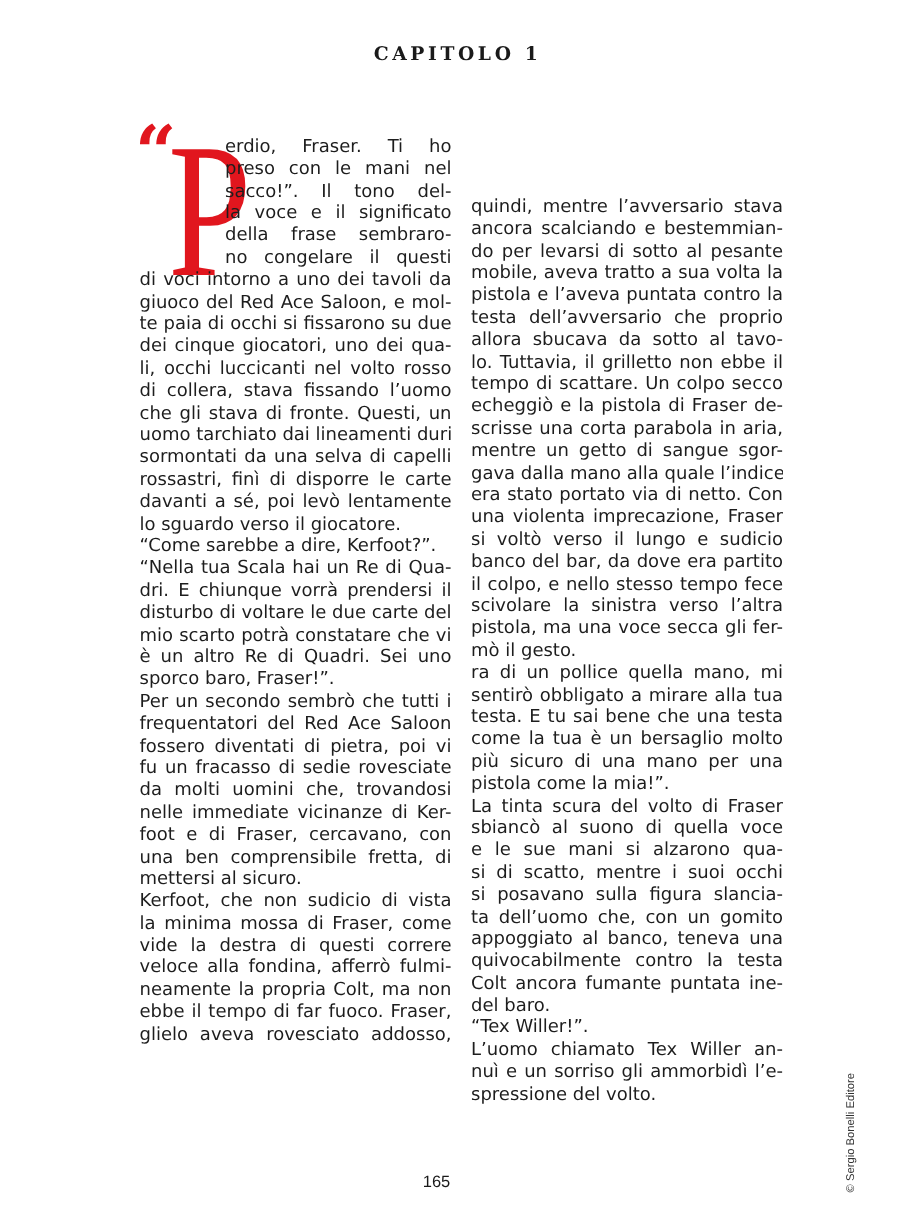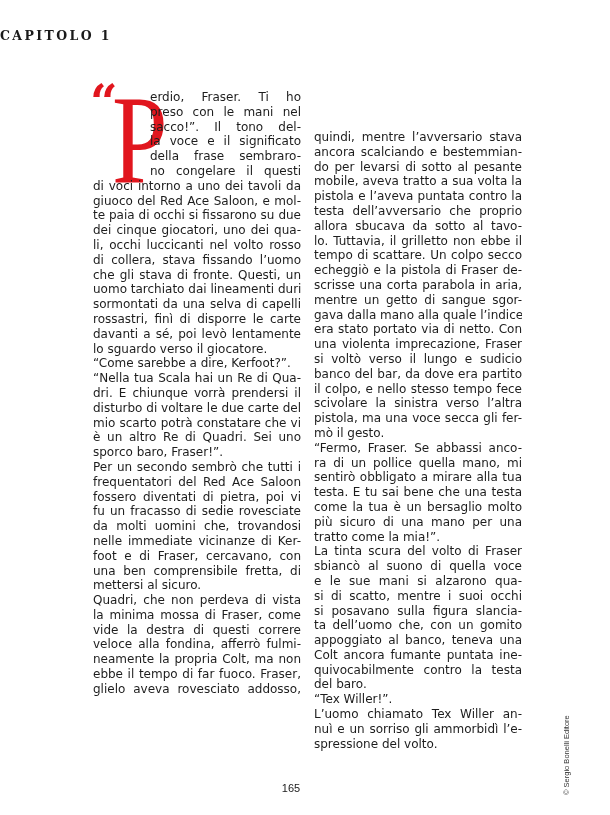--- a/index.html
+++ b/index.html
@@ -1,18 +1,18 @@
 <!DOCTYPE html>
 <html><head>
 <meta charset="utf-8">
 <style>
   html, body { margin: 0; padding: 0; background: #ffffff; }
   body { width: 610px; height: 815px; position: relative; overflow: hidden; }
   .chapter {
-    position: absolute; top: 28px; left: 0; width: 610px; 
+    position: absolute; top: 28px; left: 0; width: 610px; text-align: center;
     font-family: "DejaVu Serif", serif; font-weight: bold; font-size: 12.5px;
     letter-spacing: 2.4px; color: #1a1a1a;
   }
   .col {
     position: absolute; top: 90px; width: 208px;
     font-family: "DejaVu Sans", sans-serif; font-size: 12px; color: #1d1d1d;
   }
   .col.left { left: 93px; }
   .col.right { left: 314px; margin-top: 40px; }
   .line {
@@ -85,21 +85,21 @@
       <div class="line last">sporco baro, Fraser!”.</div>
       <div class="line">Per un secondo sembrò che tutti i</div>
       <div class="line">frequentatori del Red Ace Saloon</div>
       <div class="line">fossero diventati di pietra, poi vi</div>
       <div class="line">fu un fracasso di sedie rovesciate</div>
       <div class="line">da molti uomini che, trovandosi</div>
       <div class="line">nelle immediate vicinanze di Ker-</div>
       <div class="line">foot e di Fraser, cercavano, con</div>
       <div class="line">una ben comprensibile fretta, di</div>
       <div class="line last">mettersi al sicuro.</div>
-      <div class="line">Quadri, che non perdeva di vista</div>
+      <div class="line">Kerfoot, che non sudicio di vista</div>
       <div class="line">la minima mossa di Fraser, come</div>
       <div class="line">vide la destra di questi correre</div>
       <div class="line">veloce alla fondina, afferrò fulmi-</div>
       <div class="line">neamente la propria Colt, ma non</div>
       <div class="line">ebbe il tempo di far fuoco. Fraser,</div>
       <div class="line">glielo aveva rovesciato addosso,</div>
     </div>
 </div>
 
 <div class="col right">
@@ -118,36 +118,35 @@
       <div class="line">mentre un getto di sangue sgor-</div>
       <div class="line">gava dalla mano alla quale l’indice</div>
       <div class="line">era stato portato via di netto. Con</div>
       <div class="line">una violenta imprecazione, Fraser</div>
       <div class="line">si voltò verso il lungo e sudicio</div>
       <div class="line">banco del bar, da dove era partito</div>
       <div class="line">il colpo, e nello stesso tempo fece</div>
       <div class="line">scivolare la sinistra verso l’altra</div>
       <div class="line">pistola, ma una voce secca gli fer-</div>
       <div class="line last">mò il gesto.</div>
-      <div class="line">“Fermo, Fraser. Se abbassi anco-</div>
       <div class="line">ra di un pollice quella mano, mi</div>
       <div class="line">sentirò obbligato a mirare alla tua</div>
       <div class="line">testa. E tu sai bene che una testa</div>
       <div class="line">come la tua è un bersaglio molto</div>
       <div class="line">più sicuro di una mano per una</div>
-      <div class="line last">tratto come la mia!”.</div>
+      <div class="line last">pistola come la mia!”.</div>
       <div class="line">La tinta scura del volto di Fraser</div>
       <div class="line">sbiancò al suono di quella voce</div>
       <div class="line">e le sue mani si alzarono qua-</div>
       <div class="line">si di scatto, mentre i suoi occhi</div>
       <div class="line">si posavano sulla figura slancia-</div>
       <div class="line">ta dell’uomo che, con un gomito</div>
       <div class="line">appoggiato al banco, teneva una</div>
+      <div class="line">quivocabilmente contro la testa</div>
       <div class="line">Colt ancora fumante puntata ine-</div>
-      <div class="line">quivocabilmente contro la testa</div>
       <div class="line last">del baro.</div>
       <div class="line last">“Tex Willer!”.</div>
       <div class="line">L’uomo chiamato Tex Willer an-</div>
       <div class="line">nuì e un sorriso gli ammorbidì l’e-</div>
       <div class="line last">spressione del volto.</div>
     </div>
 </div>
 
 <div class="page-number">165</div>
 <div class="copyright">© Sergio Bonelli Editore</div>

